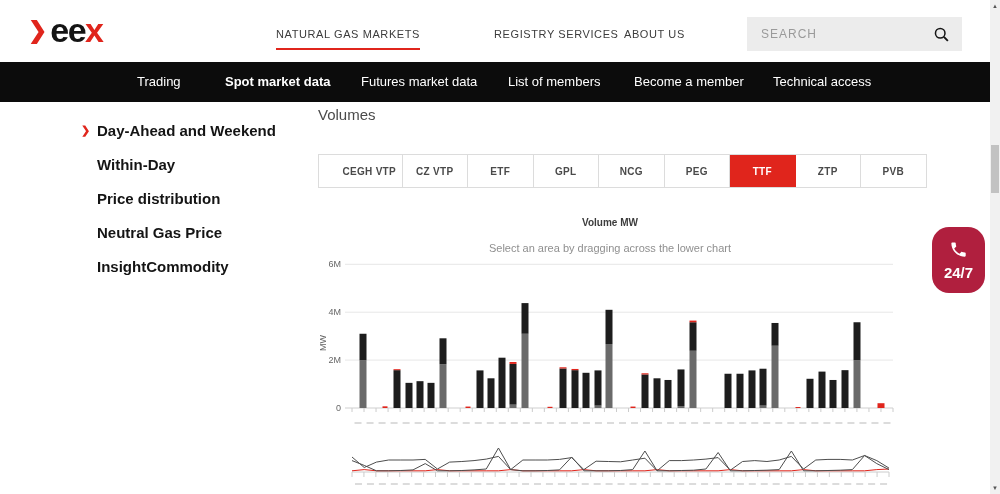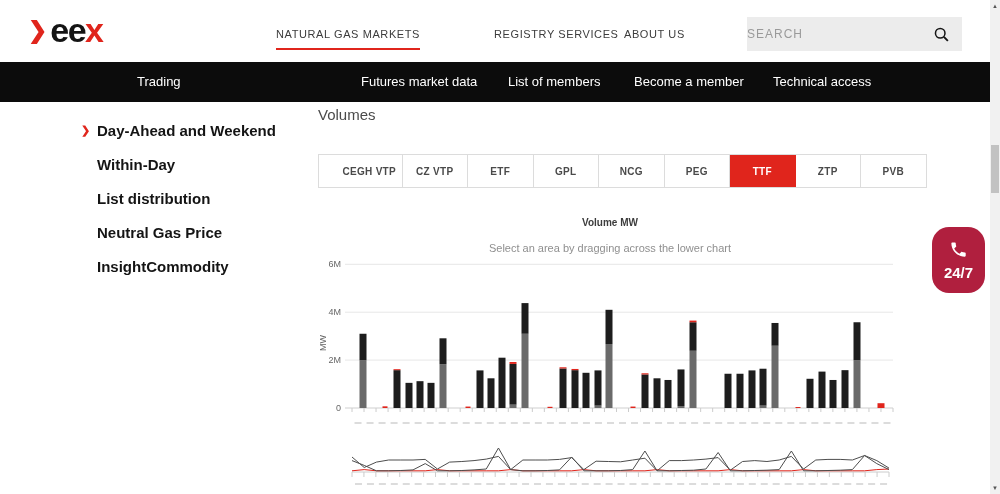--- a/index.html
+++ b/index.html
@@ -11,21 +11,21 @@
   .logo{position:absolute;left:28px;top:13px;display:flex;align-items:center;cursor:pointer;}
   .logo-chev{color:#e0251c;font-size:23px;font-weight:bold;margin-right:3px;line-height:1;}
   .logo-ee{color:#141414;font-size:34px;font-weight:bold;letter-spacing:-1.5px;line-height:1;}
   .logo-x{color:#e0251c;font-size:34px;font-weight:bold;letter-spacing:-1px;line-height:1;}
   .top-item{position:absolute;top:28px;font-size:11px;letter-spacing:.6px;color:#3c3c3c;
             cursor:pointer;white-space:nowrap;}
   .top-item.active::after{content:"";position:absolute;left:0;right:0;bottom:-10px;height:2px;
             background:#e0251c;}
   .searchbox{position:absolute;left:747px;top:17px;width:215px;height:34px;background:#ececec;
             display:flex;align-items:center;}
-  .searchbox input{flex:1;border:0;background:transparent;outline:none;padding:0 0 0 0;
+  .searchbox input{flex:1;border:0;background:transparent;outline:none;padding:0 0 0 14px;
             font-size:12px;letter-spacing:1px;color:#701a75;font-family:"Liberation Sans",sans-serif;}
   .searchbox input::placeholder{color:#9a9a9a;}
   .search-ic{width:17px;height:17px;margin-right:12px;cursor:pointer;flex:none;}
 
   
   .black-bar{position:absolute;top:62px;left:0;width:990px;height:40px;background:#0c0c0c;}
   .bb-item{position:absolute;top:0;height:40px;line-height:40px;color:#fff;font-size:13px;
             cursor:pointer;white-space:nowrap;}
   .bb-item.active{font-weight:bold;}
 
@@ -80,30 +80,31 @@
       <input type="text" placeholder="SEARCH" style="">
       <svg class="search-ic" viewBox="0 0 20 20">
         <circle cx="8.5" cy="8.5" r="5.6" fill="none" stroke="#161616" stroke-width="1.8"></circle>
         <line x1="12.8" y1="12.8" x2="17.5" y2="17.5" stroke="#161616" stroke-width="2.2"></line>
       </svg>
     </div>
   </div>
 
   <div class="black-bar">
     <div class="bb-item" style="left:137px;">Trading</div>
+    <div class="bb-item active" style="left:225px;">Spot market data</div>
     <div class="bb-item" style="left:361px;">Futures market data</div>
     <div class="bb-item" style="left:508px;">List of members</div>
     <div class="bb-item" style="left:634px;">Become a member</div>
     <div class="bb-item" style="left:773px;">Technical access</div>
   </div>
 
   <span class="side-arrow">❯</span>
   <div class="side-item" style="top:122px;">Day-Ahead and Weekend</div>
   <div class="side-item" style="top:156px;">Within-Day</div>
-  <div class="side-item" style="top:190px;">List distribution</div>
+  <div class="side-item" style="top:190px;">Price distribution</div>
   <div class="side-item" style="top:224px;">Neutral Gas Price</div>
   <div class="side-item" style="top:258px;">InsightCommodity</div>
 
   <div class="content-heading">Volumes</div>
   <div class="tabs" id="tabs">
       <div class="tab">CEGH VTP</div>
       <div class="tab">CZ VTP</div>
       <div class="tab">ETF</div>
       <div class="tab">GPL</div>
       <div class="tab">NCG</div>

